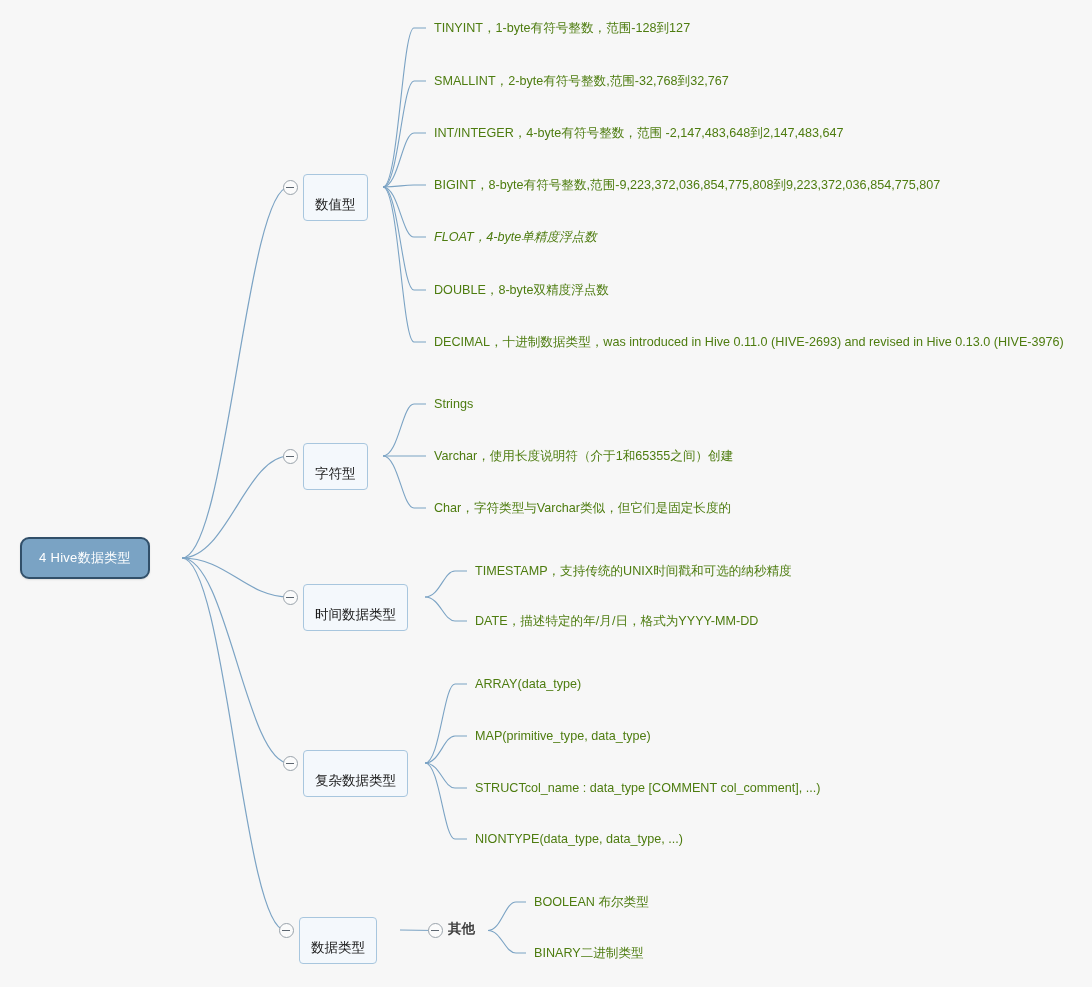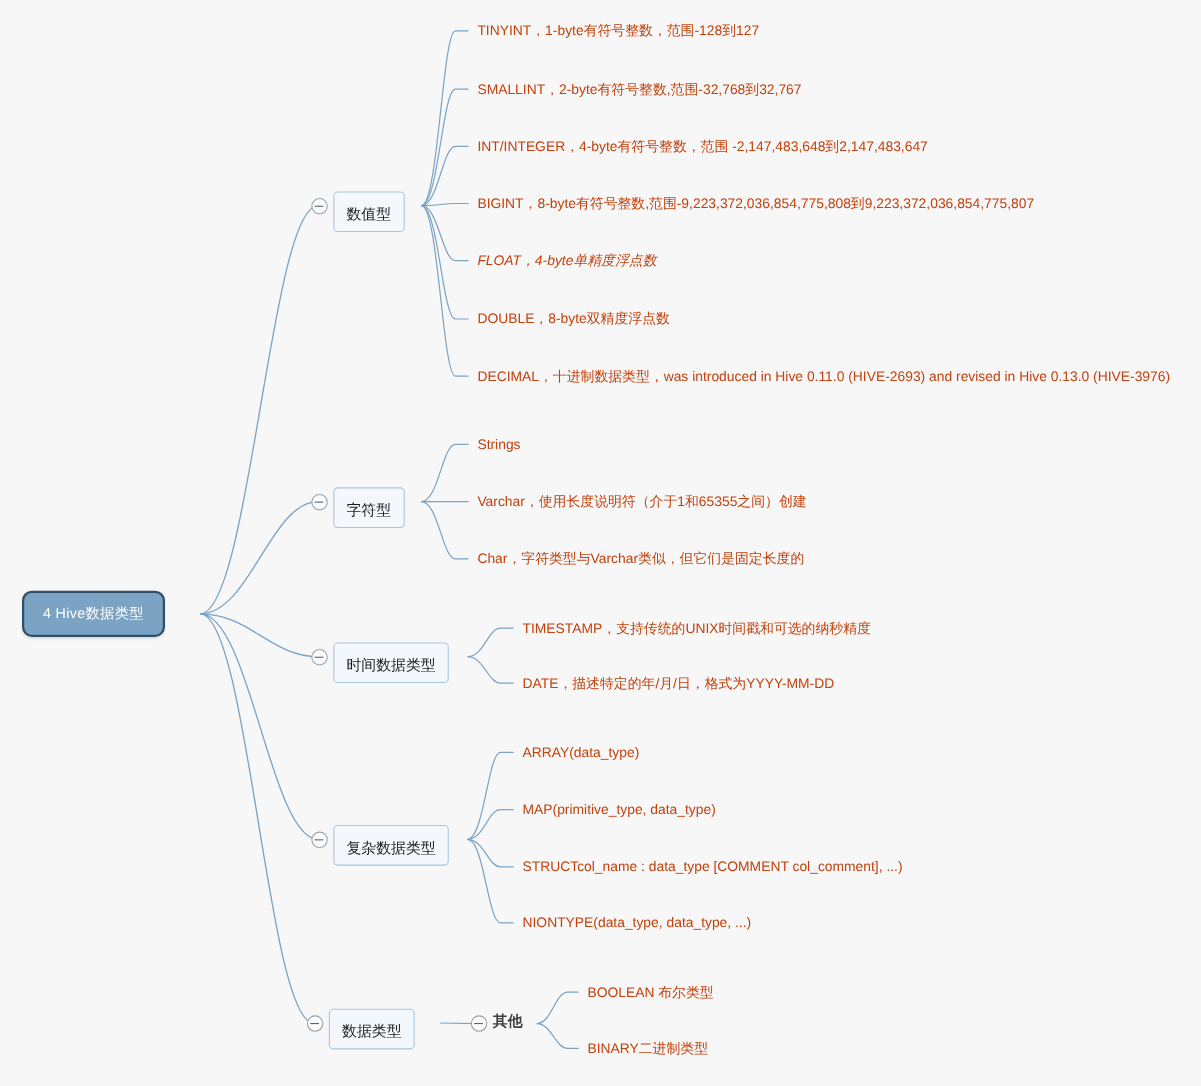--- a/index.html
+++ b/index.html
@@ -57,35 +57,35 @@
     box-shadow: 0 1px 2px rgba(0,0,0,0.10);
   }
   
   .node-branch {
     background: #f4f8fc;
     border: 1px solid #a8c6de;
     border-radius: 4px;
     color: #1b1b1b;
     font-size: 13.5px;
     line-height: 1;
-    padding: 13px 11px 8px 11px;
+    padding: 23px 11px 8px 11px;
   }
   
   .node-plain {
     color: #404040;
     font-size: 13.5px;
     line-height: 1;
     padding: 0;
     background: transparent;
     border: none;
     font-weight: bold;
   }
   
   .node-leaf {
-    color: #c2410c;
+    color: #4d7c0f;
     font-size: 12.6px;
     line-height: 1;
     background: transparent;
     border: none;
   }
   
   .toggle {
     position: absolute;
     width: 15px;
     height: 15px;

